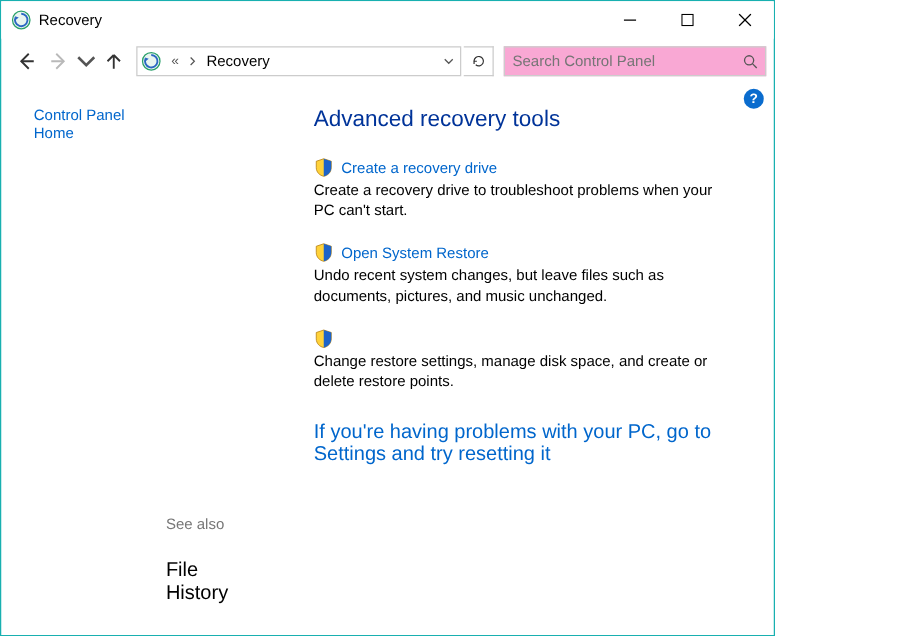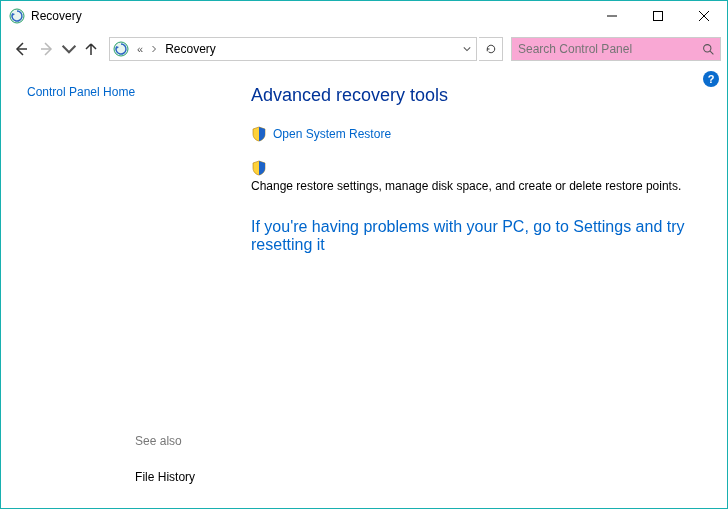--- a/index.html
+++ b/index.html
@@ -4,21 +4,21 @@
 <style>
   * { box-sizing: border-box; }
   html, body {
     margin: 0; padding: 0;
     font-family: "Segoe UI", Tahoma, sans-serif;
     font-size: 12px;
     background: #fff;
     color: #000;
   }
   .window {
-    width: 728px;
+    width: 620px;
     height: 509px;
     border: 1px solid #18b0b0;
     display: flex;
     flex-direction: column;
     position: relative;
     background: #fff;
   }
   
   .titlebar {
     height: 30px;
@@ -154,21 +154,21 @@
   .see-also-block {
     margin-top: auto;
     padding-bottom: 24px;
   }
   .see-also-title {
     color: #777;
     margin-bottom: 22px;
   }
   .see-also-link {
     color: #000;
-    font-size: 12px;
+    font-size: 16px;
   }
   .main {
     flex: 1;
     padding: 18px 40px 0 40px;
     overflow: auto;
   }
   .main h1 {
     color: #003399;
     font-weight: 400;
     font-size: 18px;
@@ -312,31 +312,44 @@
       <a class="cp-home">Control Panel Home</a>
       <div class="see-also-block">
         <div class="see-also-title">See also</div>
         <a class="see-also-link">File History</a>
       </div>
     </div>
 
     <div class="main">
       <h1>Advanced recovery tools</h1>
 
+      <div class="tool-item">
+        <div class="tool-head">
+          <span class="shield">
+            <svg viewBox="0 0 16 16">
+                <path d="M8 1 L14 3 V8 C14 12 11 14.5 8 15 C5 14.5 2 12 2 8 V3 Z" fill="#ffd23a" stroke="#b07a0a" stroke-width="0.6"></path>
+                <path d="M8 1 L14 3 V8 C14 12 11 14.5 8 15 V1 Z" fill="#1d63c8"></path>
+              </svg>
+          </span>
+          <a class="tool-link">Create a recovery drive</a>
+        </div>
+        <div class="tool-desc">Create a recovery drive to troubleshoot problems when your PC can't start.</div>
+      </div>
 
       <div class="tool-item">
         <div class="tool-head">
           <span class="shield">
             <svg viewBox="0 0 16 16">
                 <path d="M8 1 L14 3 V8 C14 12 11 14.5 8 15 C5 14.5 2 12 2 8 V3 Z" fill="#ffd23a" stroke="#b07a0a" stroke-width="0.6"></path>
                 <path d="M8 1 L14 3 V8 C14 12 11 14.5 8 15 V1 Z" fill="#1d63c8"></path>
               </svg>
           </span>
           <a class="tool-link">Open System Restore</a>
         </div>
+        <div class="tool-desc">Undo recent system changes, but leave files such as documents, pictures, and music unchanged.</div>
       </div>
 
       <div class="tool-item">
         <div class="tool-head">
           <span class="shield">
             <svg viewBox="0 0 16 16">
                 <path d="M8 1 L14 3 V8 C14 12 11 14.5 8 15 C5 14.5 2 12 2 8 V3 Z" fill="#ffd23a" stroke="#b07a0a" stroke-width="0.6"></path>
                 <path d="M8 1 L14 3 V8 C14 12 11 14.5 8 15 V1 Z" fill="#1d63c8"></path>
               </svg>
           </span>

